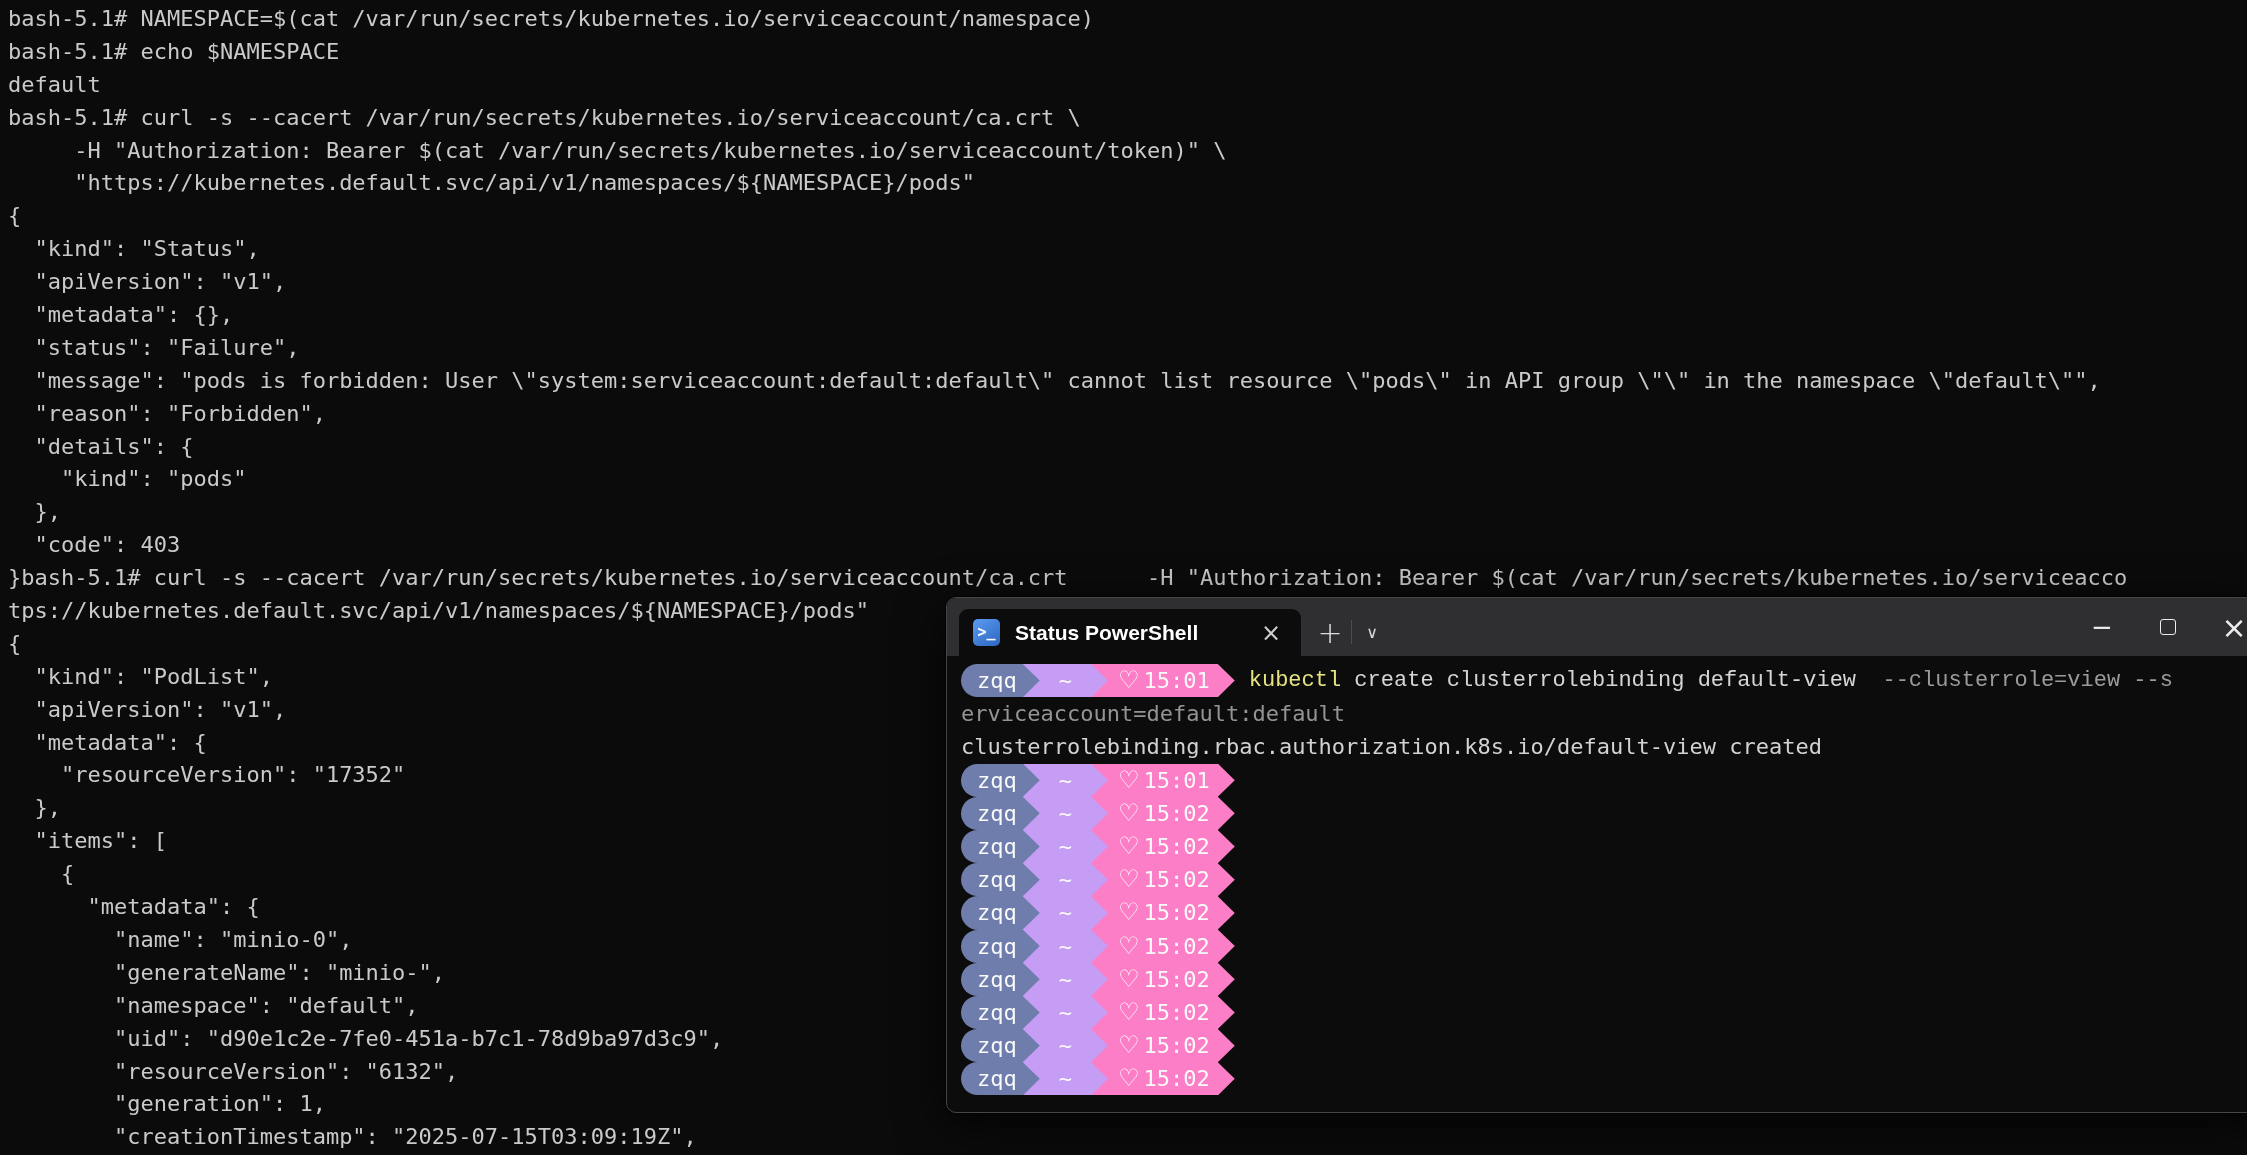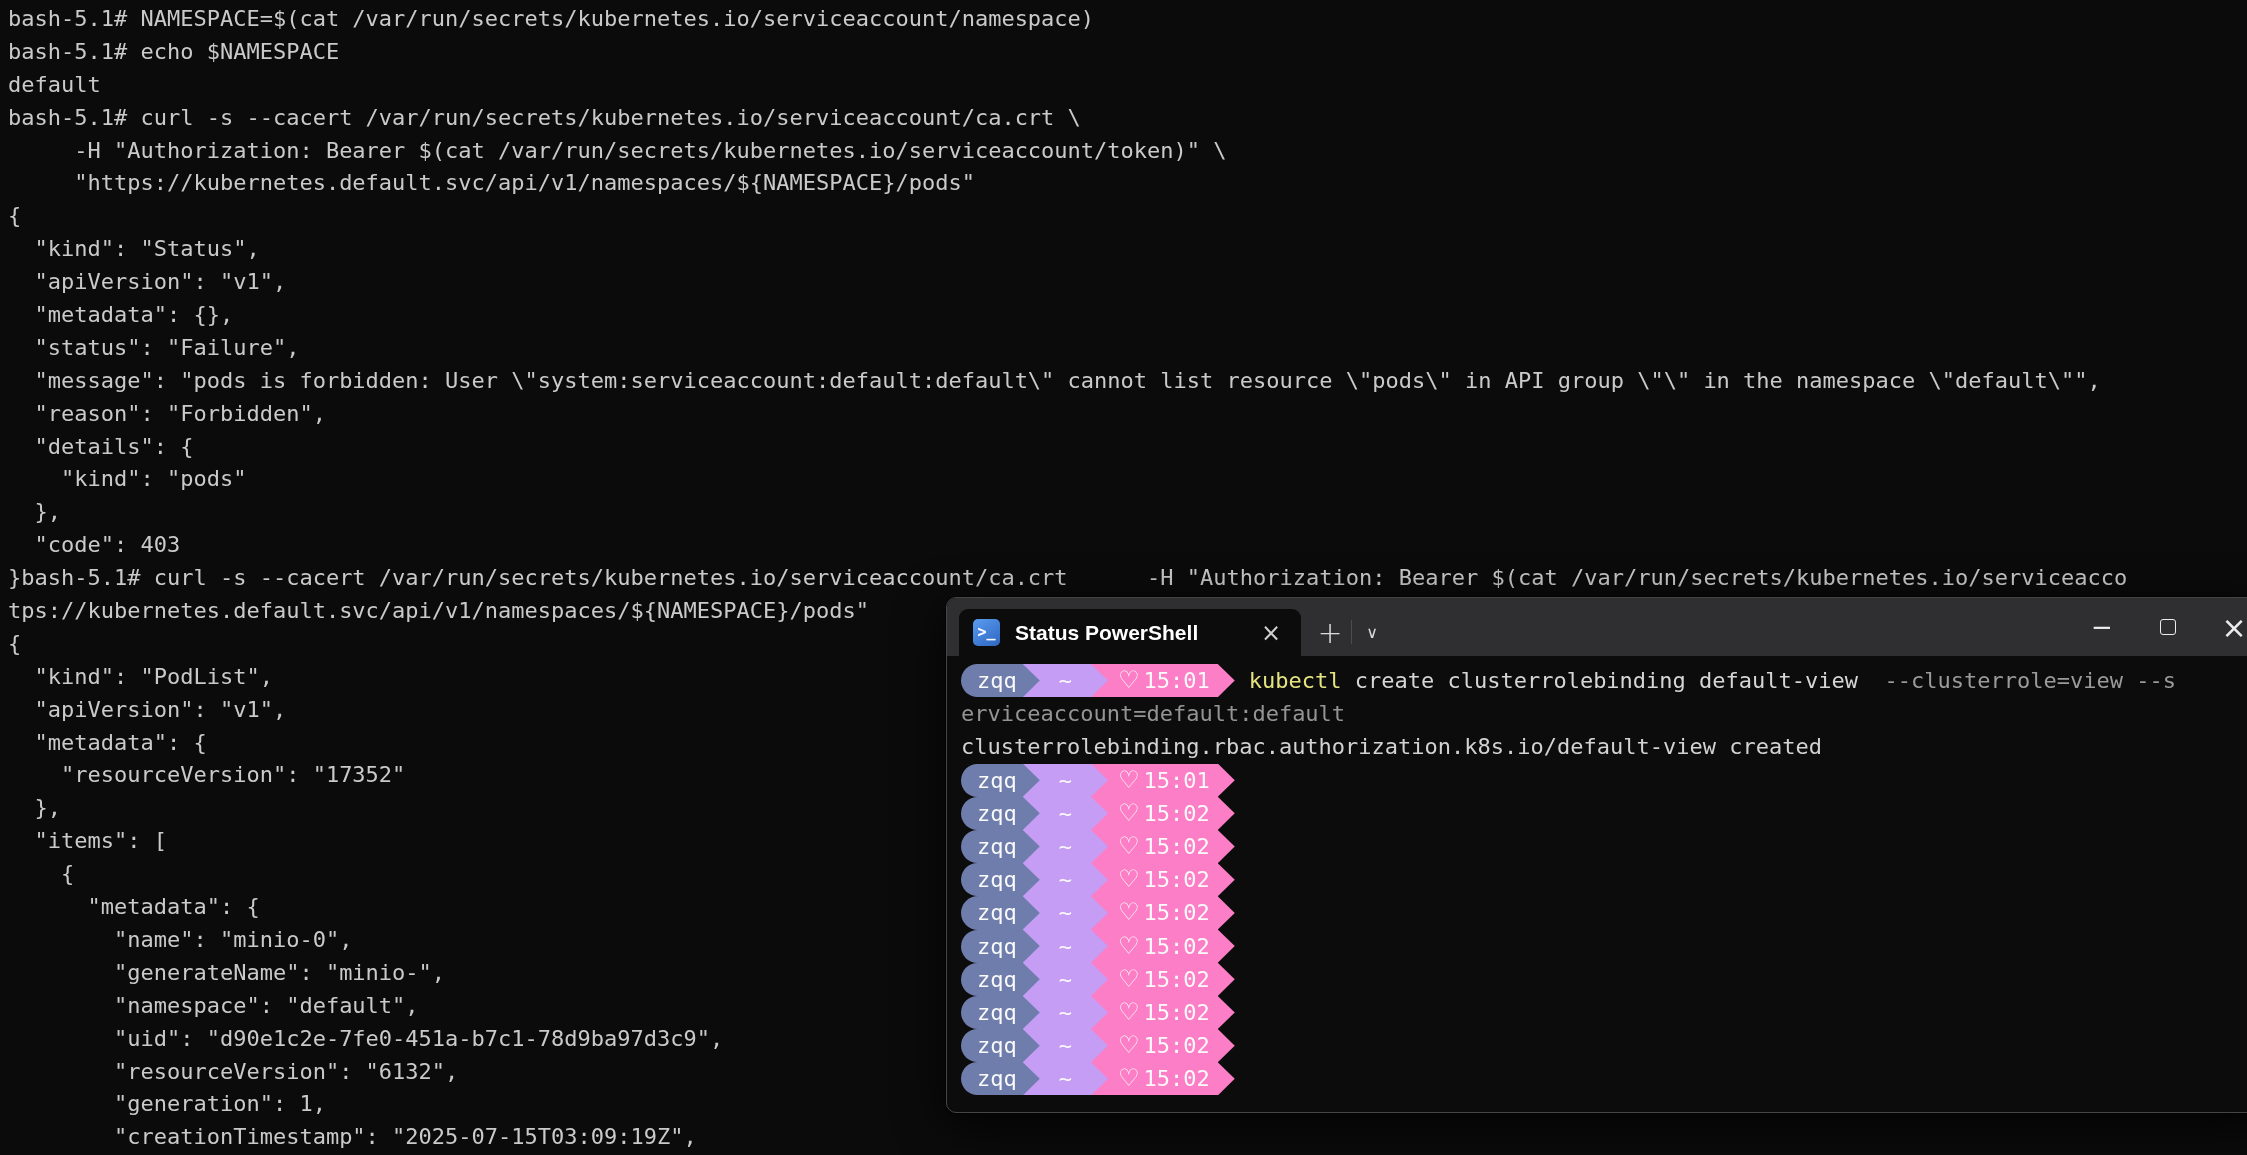--- a/index.html
+++ b/index.html
@@ -94,21 +94,21 @@
   .seg-user { background:var(--seg-user); border-radius:17px 0 0 17px; padding:0 6px 0 16px; }
   .seg-dir  { background:var(--seg-dir);  padding:0 19px; }
   .seg-time { background:var(--seg-time); padding:0 8px 0 10px; }
   .heart { font-family:"DejaVu Sans", sans-serif; margin-right:4px; font-size:24px; }
   .sep { width:17px; position:relative; background:var(--r); flex:0 0 auto; }
   .sep::before {
     content:""; position:absolute; inset:0;
     background:var(--l);
     clip-path:polygon(0 0, 100% 50%, 0 100%);
   }
-  .cmd-part { align-self:center; }
+  .cmd-part { align-self:center;font-family:Liberation Mono, monospace; }
   .tok-cmd   { color:var(--tok-cmd);   margin-left:14px; }
   .tok-arg   { color:var(--tok-arg); }
   .tok-param { color:var(--tok-param); }
 </style>
 </head>
 <body>
 
 <div class="bash-pane">
     <div class="bash-line">bash-5.1# NAMESPACE=$(cat /var/run/secrets/kubernetes.io/serviceaccount/namespace)</div>
     <div class="bash-line">bash-5.1# echo $NAMESPACE</div>

